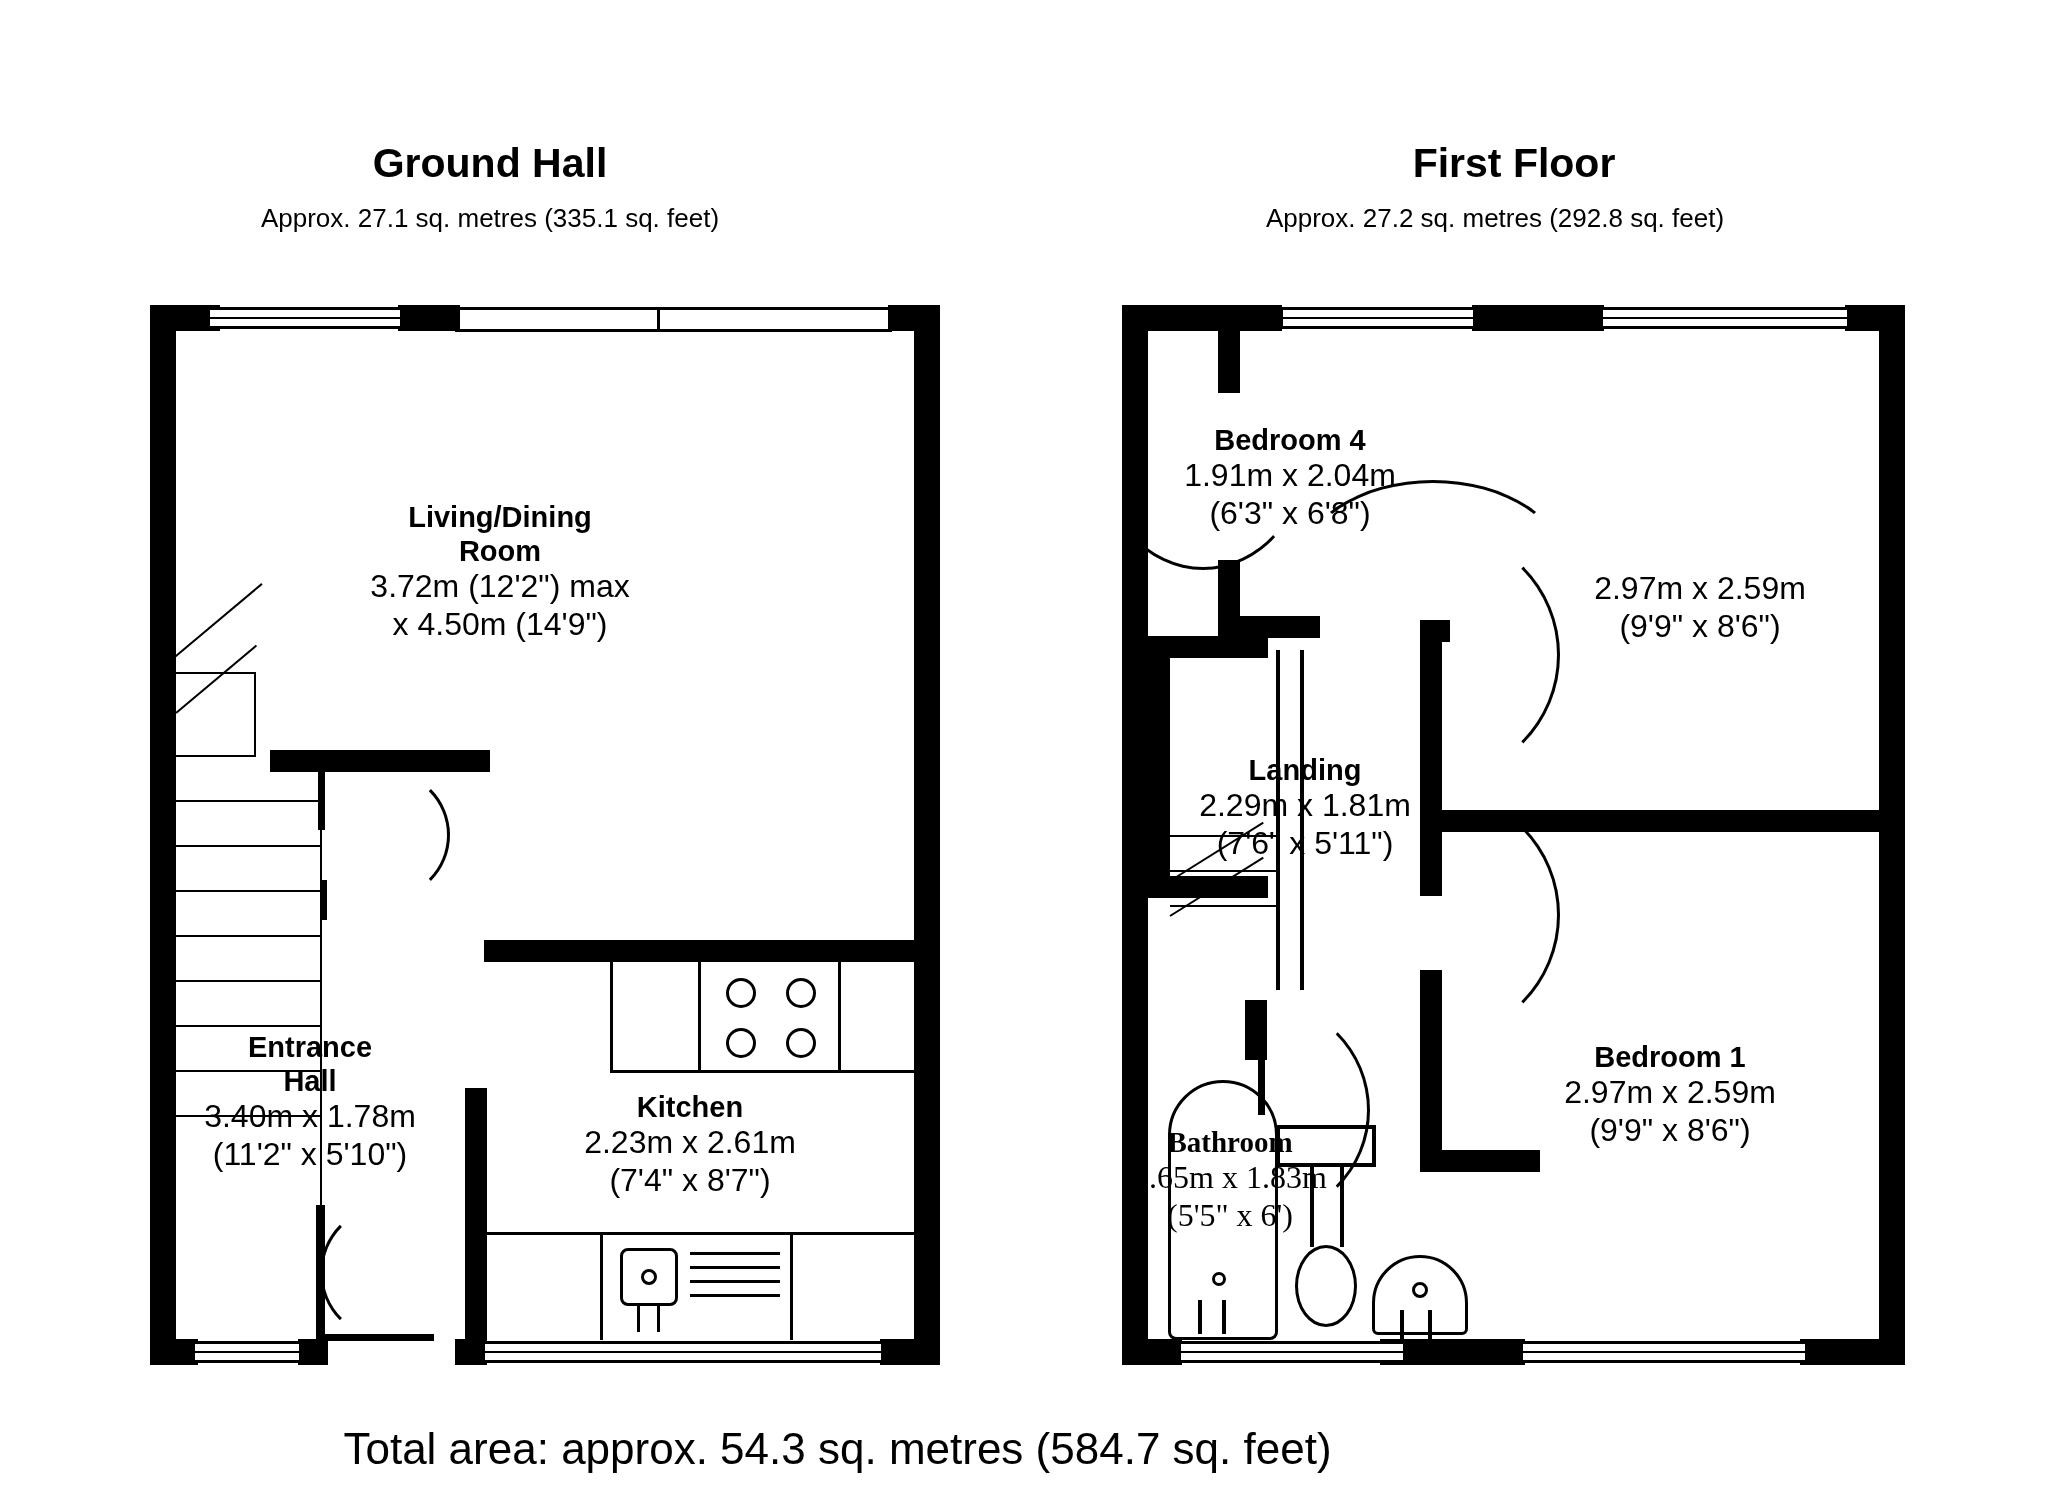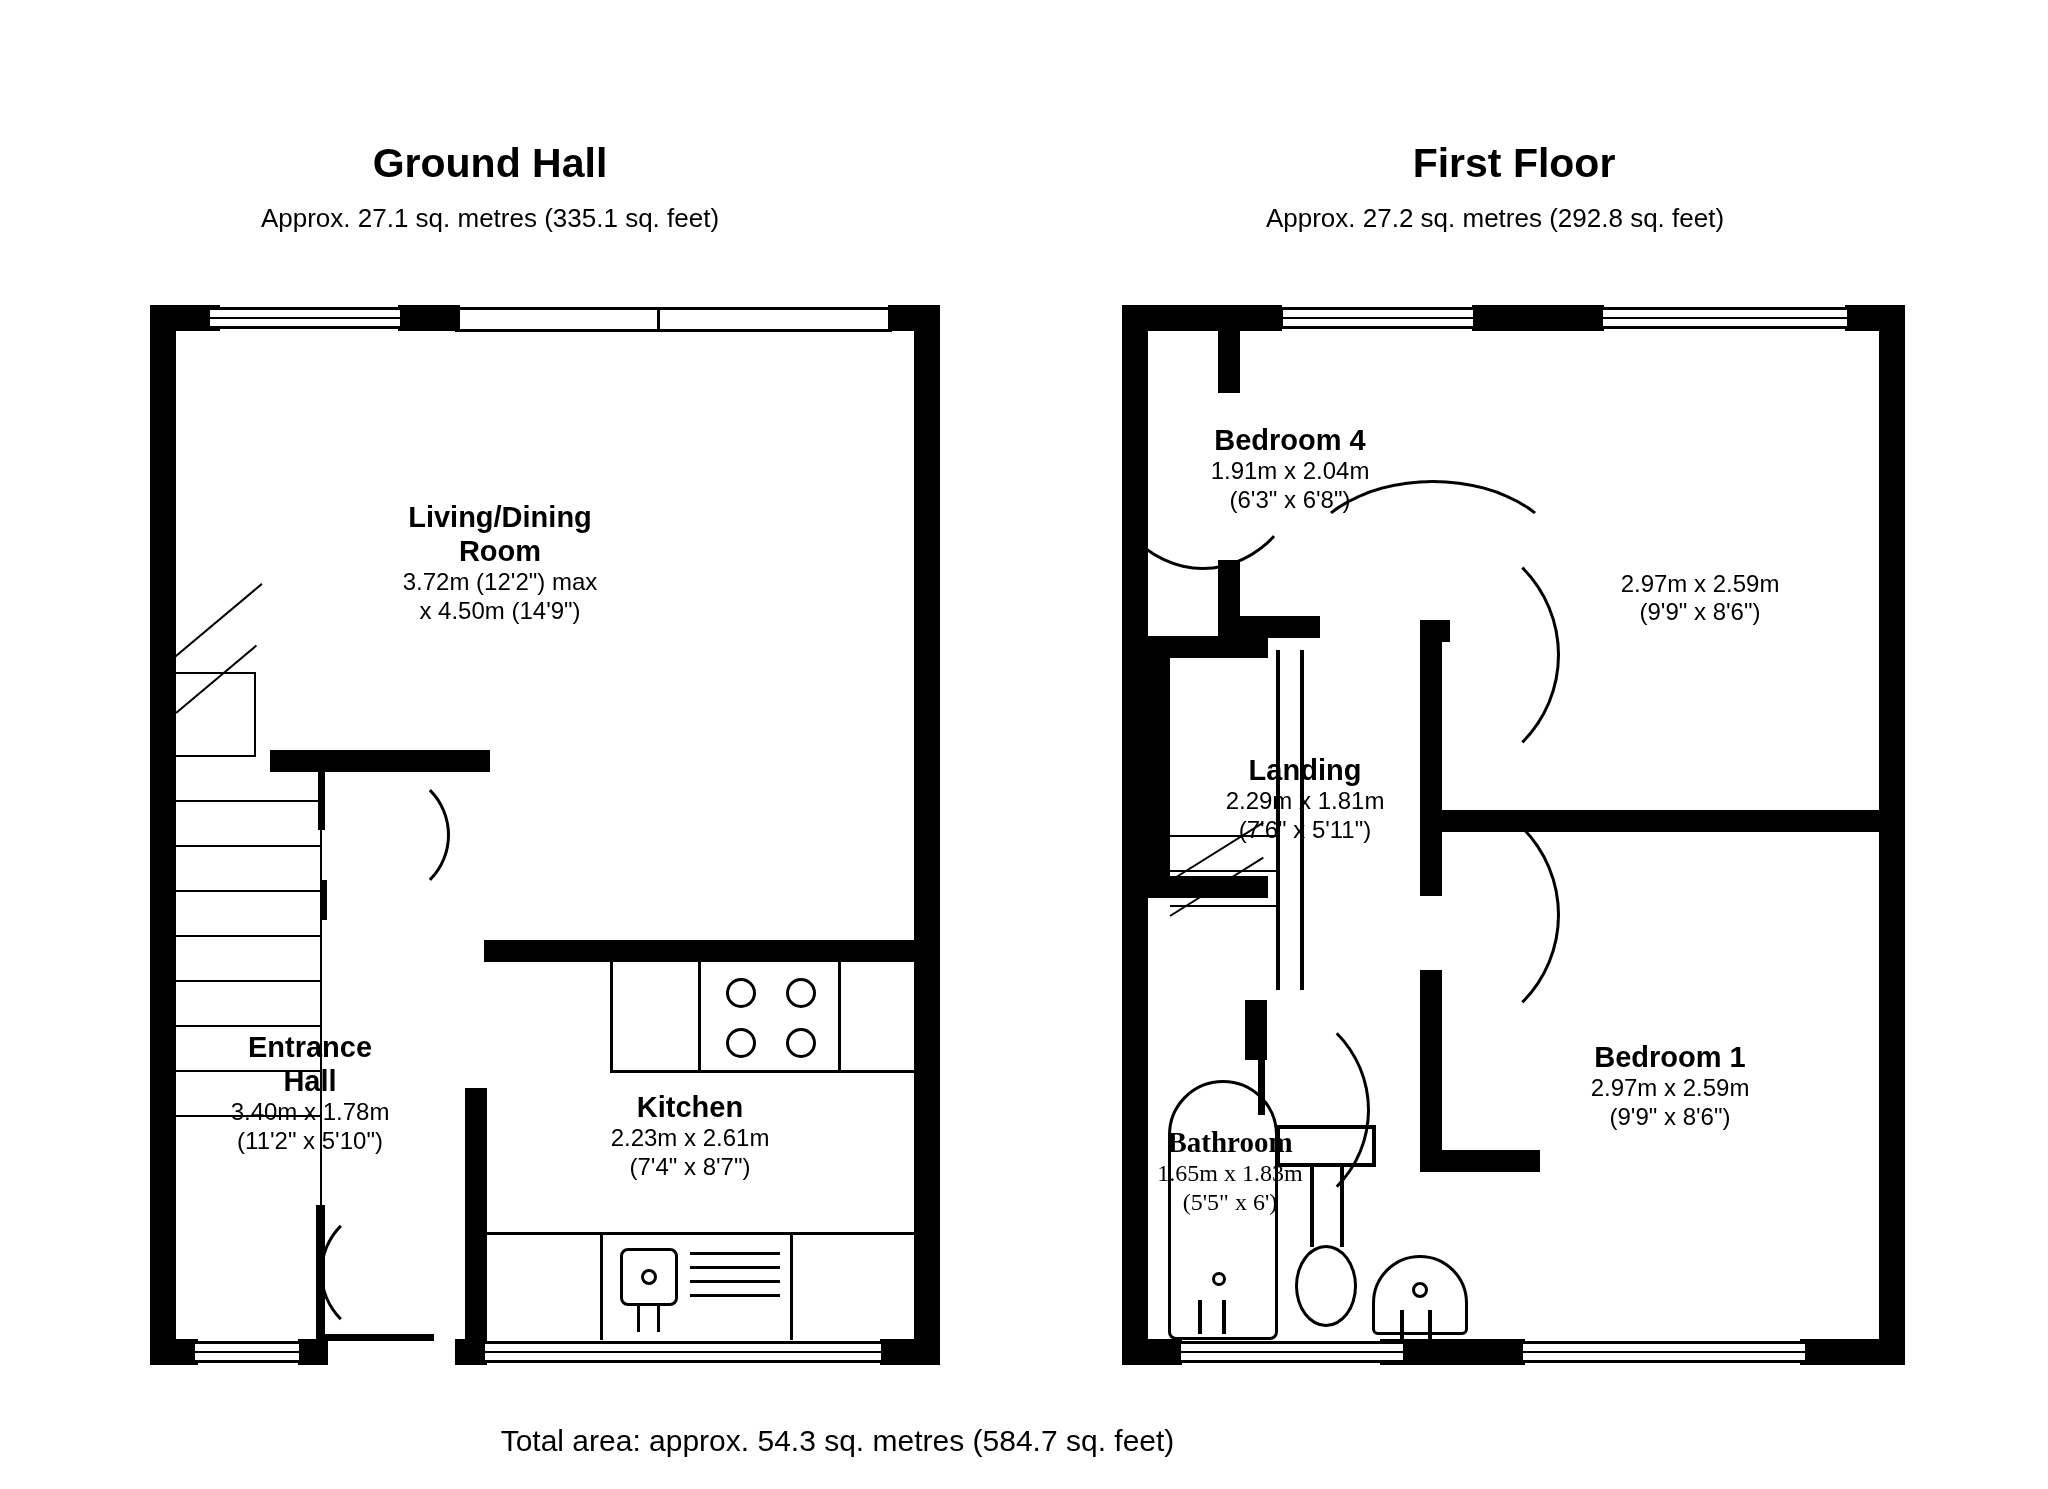--- a/index.html
+++ b/index.html
@@ -2,30 +2,30 @@
 <html><head>
 <meta charset="utf-8">
 <style>
   html,body{margin:0;padding:0;background:#ffffff;}
   body{width:2048px;height:1489px;font-family:"Liberation Sans",sans-serif;color:#000;position:relative;overflow:hidden;}
   .stage{position:absolute;left:0;top:0;width:2048px;height:1489px;}
 
   
   .floor-title{position:absolute;font-size:41px;font-weight:bold;text-align:center;white-space:nowrap;}
   .floor-sub{position:absolute;font-size:26px;text-align:center;white-space:nowrap;}
-  .total-area{position:absolute;left:0;width:1675px;top:1424px;text-align:center;font-size:30px;white-space:nowrap;}
+  .total-area{position:absolute;left:0;width:1675px;top:1424px;text-align:center;font-size:44px;white-space:nowrap;}
 
   
   .wall{position:absolute;background:#000;}
   .thin{position:absolute;background:#000;}
   .win{position:absolute;background:#fff;border:3px solid #000;box-sizing:border-box;}
   .winline{position:absolute;background:#000;height:2px;}
   .room-label{position:absolute;text-align:center;white-space:nowrap;line-height:1.18;}
   .room-label .nm{font-size:29px;font-weight:bold;display:block;}
-  .room-label .dim{font-size:24px;display:block;}
+  .room-label .dim{font-size:32px;display:block;}
 
   
   .arc{position:absolute;border:3px solid #000;border-radius:50%;box-sizing:border-box;}
 
   .stair-line{position:absolute;background:#000;height:2px;}
   .stair-vline{position:absolute;background:#000;width:2px;}
 
   .fixline{position:absolute;background:#000;}
   .oval{position:absolute;border:3px solid #000;box-sizing:border-box;}
   .circ{position:absolute;border:3px solid #000;border-radius:50%;box-sizing:border-box;}

